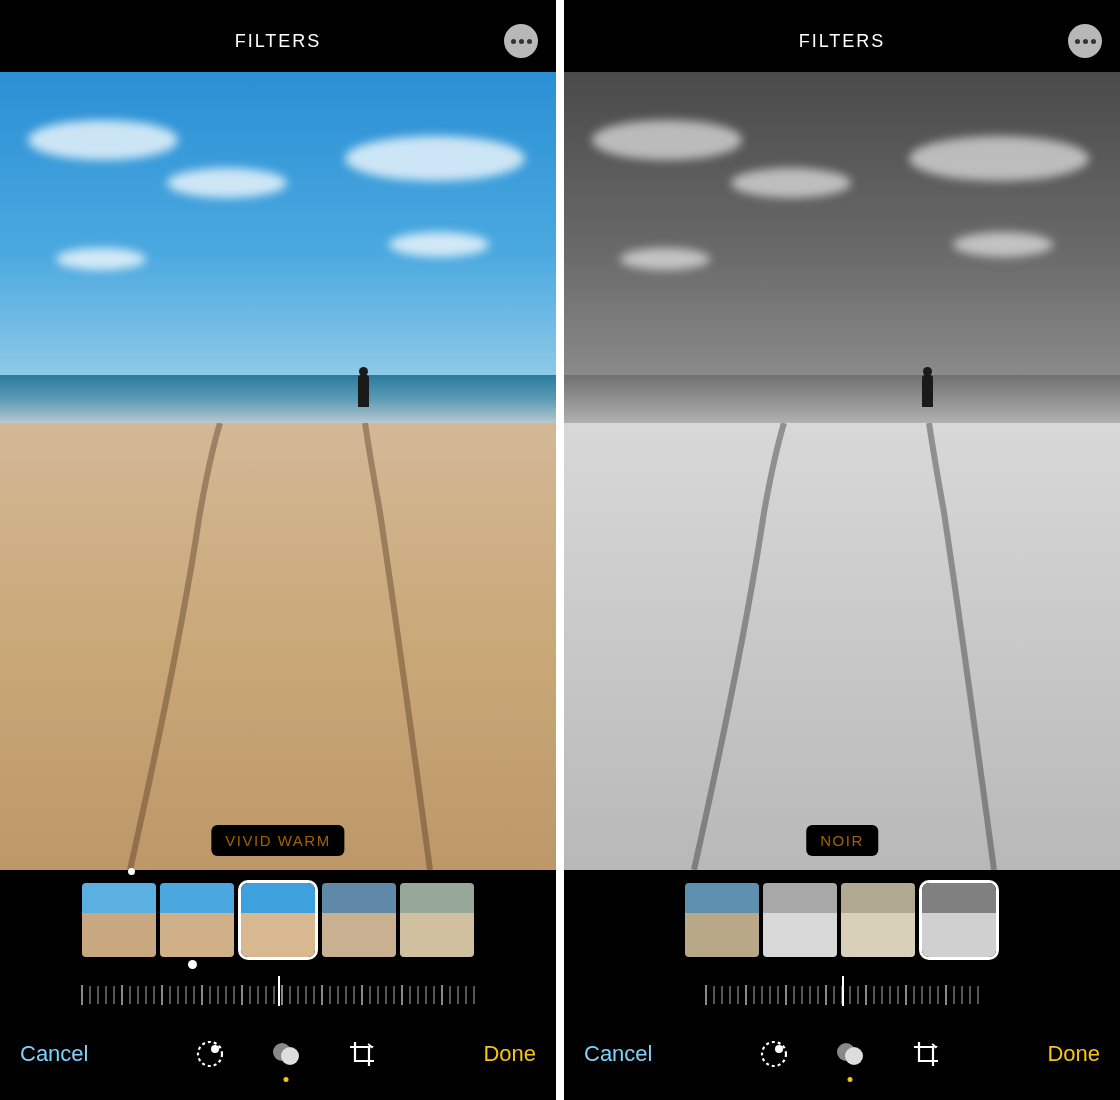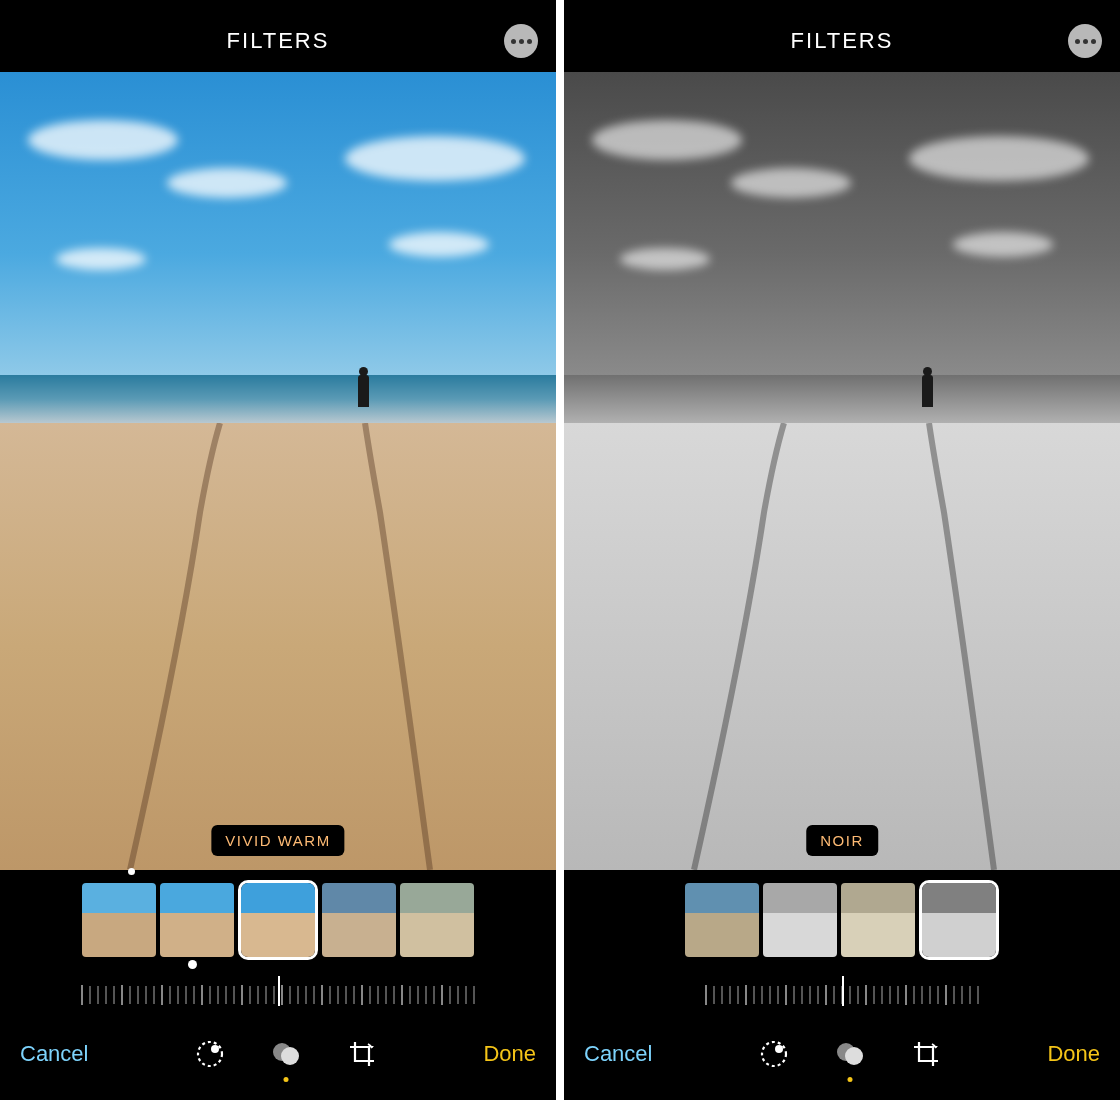--- a/index.html
+++ b/index.html
@@ -23,21 +23,21 @@
     .header {
       height: 72px;
       display: flex;
       align-items: center;
       justify-content: center;
       position: relative;
       padding-top: 10px;
     }
     .header-title {
       color: #fff;
-      font-size: 22px;
+      font-size: 18px;
       font-weight: 500;
       letter-spacing: 2px;
     }
     .more-btn {
       position: absolute;
       right: 18px;
       top: 24px;
       width: 34px;
       height: 34px;
       border-radius: 50%;
@@ -122,21 +122,21 @@
       width:11px; height:32px;
       background:#1a1a1a;
       border-radius: 3px 3px 0 0;
     }
     .filter-badge {
       position: absolute;
       bottom: 14px;
       left: 50%;
       transform: translateX(-50%);
       background: #000;
-      color: #fdba74;
+      color: #a16207;
       padding: 7px 14px;
       border-radius: 6px;
       font-size: 15px;
       font-weight: 500;
       letter-spacing: 1.5px;
     }
     .filter-strip {
       height: 100px;
       display: flex;
       align-items: center;

